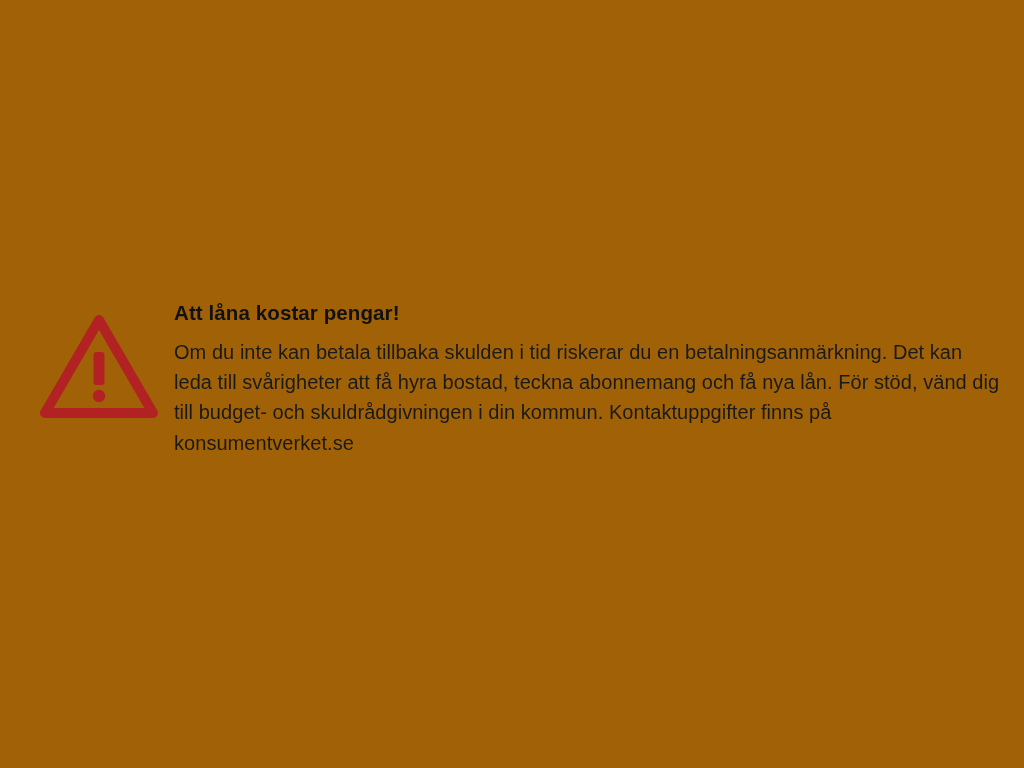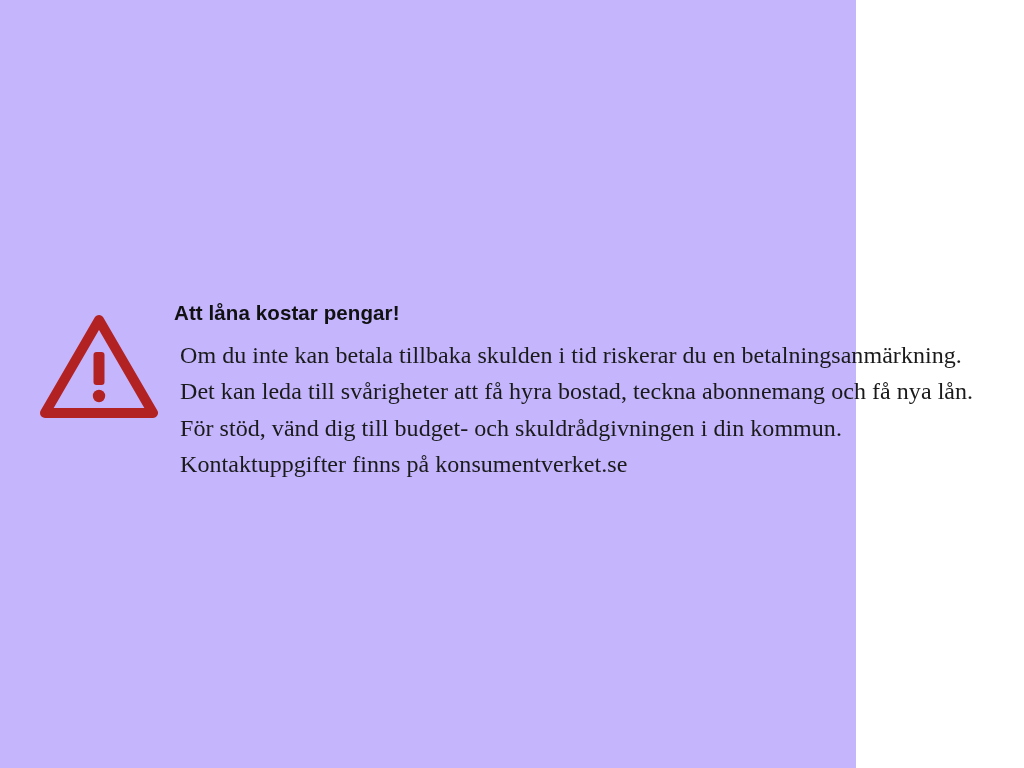--- a/index.html
+++ b/index.html
@@ -9,23 +9,23 @@
   }
   body {
     width: 1024px;
     height: 768px;
     overflow: hidden;
     font-family: "Liberation Sans", sans-serif;
     color: #1a1a1a;
   }
   .page {
     position: relative;
-    width: 856px;
+    width: 1024px;
     height: 768px;
-    background: #c4b5fd;
+    background: #a16207;
   }
   .warning-block {
     position: absolute;
     left: 24px;
     top: 300px;
     width: 976px;
     display: flex;
     align-items: flex-start;
   }
   .icon-col {
@@ -44,27 +44,26 @@
   }
   .warning-heading {
     font-size: 20.5px;
     font-weight: bold;
     line-height: 1.25;
     margin: 0 0 11px 0;
     color: #111111;
     letter-spacing: 0.1px;
   }
   .warning-body {
-    font-size: 24px;
+    font-size: 20px;
     line-height: 1.52;
-    margin: 6px;
+    margin: 0;
     color: #1a1a1a;
     max-width: 828px;
     letter-spacing: 0.05px;
-    font-family: Liberation Serif, serif;
   }
 </style>
 </head>
 <body>
 
 <div class="page">
 
   <div class="warning-block">
 
     <div class="icon-col">

